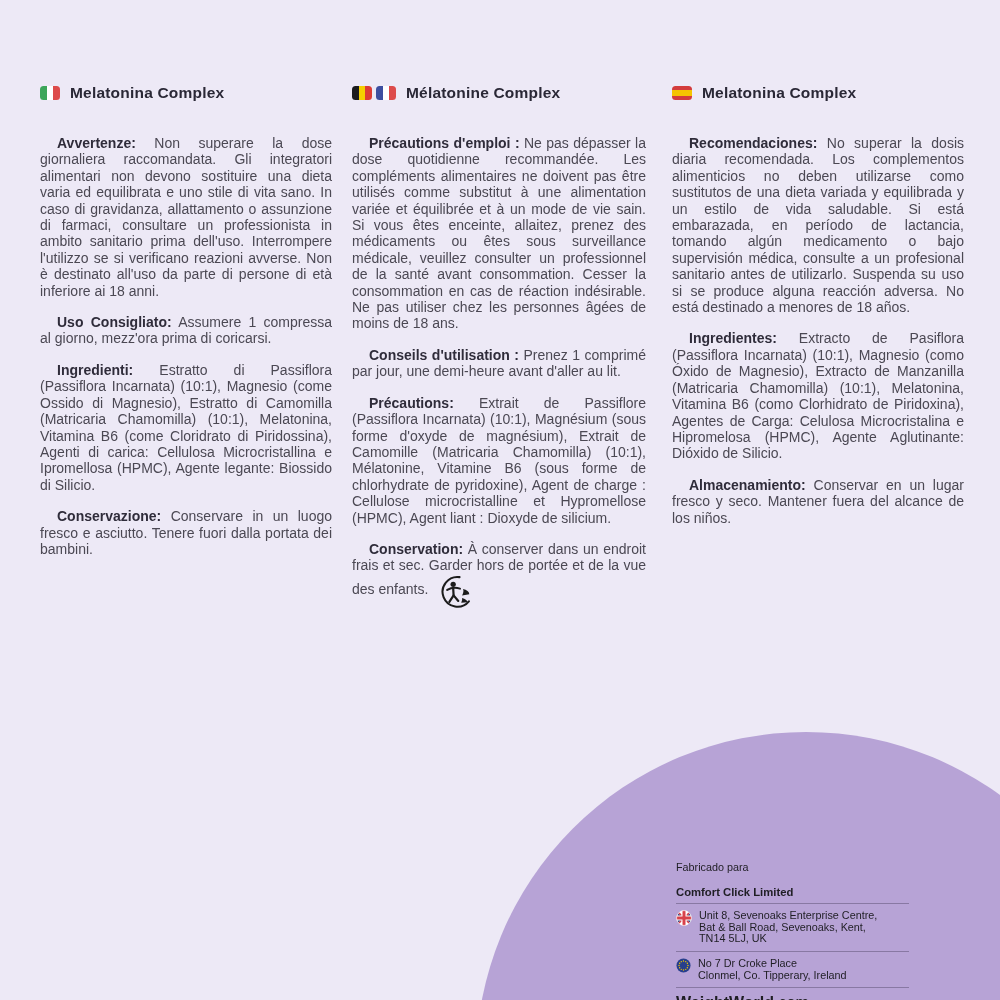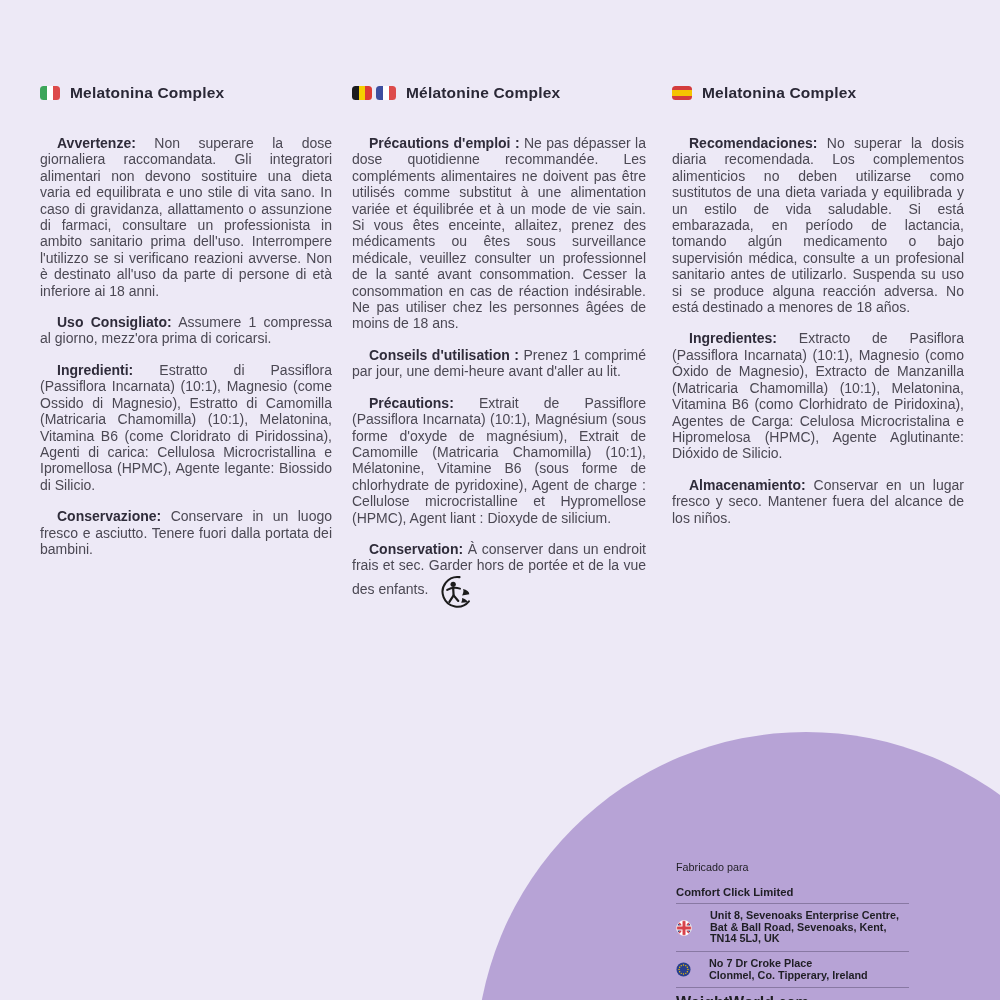--- a/index.html
+++ b/index.html
@@ -44,21 +44,21 @@
     font-size:14px;line-height:16.4px;color:var(--body);
   }
   .para b{color:var(--label);font-weight:700;margin-left:17px;}
   .triman{display:inline-block;vertical-align:-16px;margin-left:12px;}
   .footer{
     position:absolute;left:676px;top:862px;width:233px;
     color:var(--footer_text);font-size:10.8px;line-height:11.6px;
   }
   .company{font-weight:700;font-size:11.3px;margin-top:13px;}
   .rule{border:0;border-top:1px solid var(--rule);margin:5px 0;}
-  .addr-row{display:flex;gap:18px;align-items:center;padding:1px 0;font-weight:bold;}
+  .addr-row{display:flex;gap:7px;padding:1px 0;}
   .addr-icon{flex:0 0 auto;display:flex;}
   .brand{font-size:16px;margin-top:9px;}
   .brand b{font-weight:700;}
 </style>
 </head>
 <body>
 
 <div class="canvas">
 
   <div class="bg-circle"></div>

